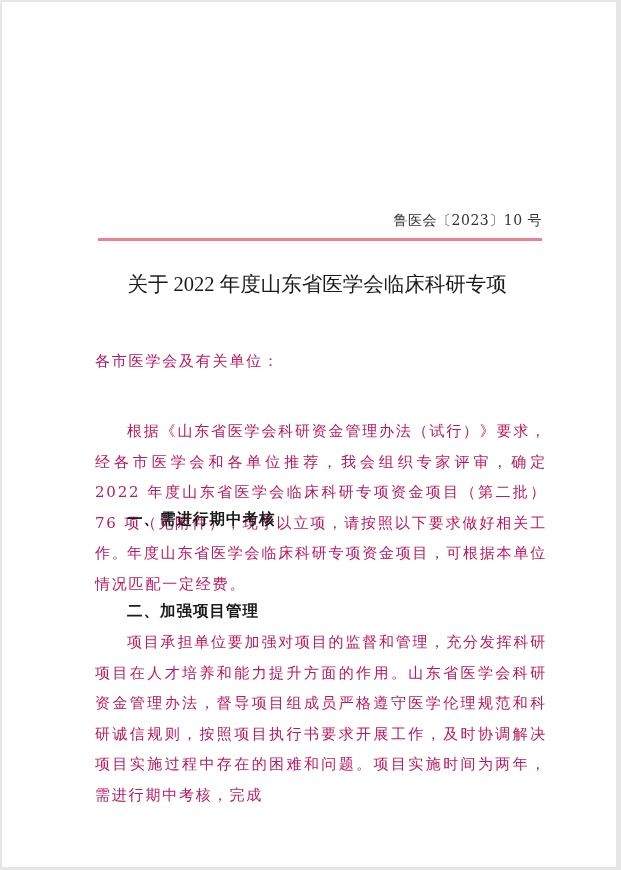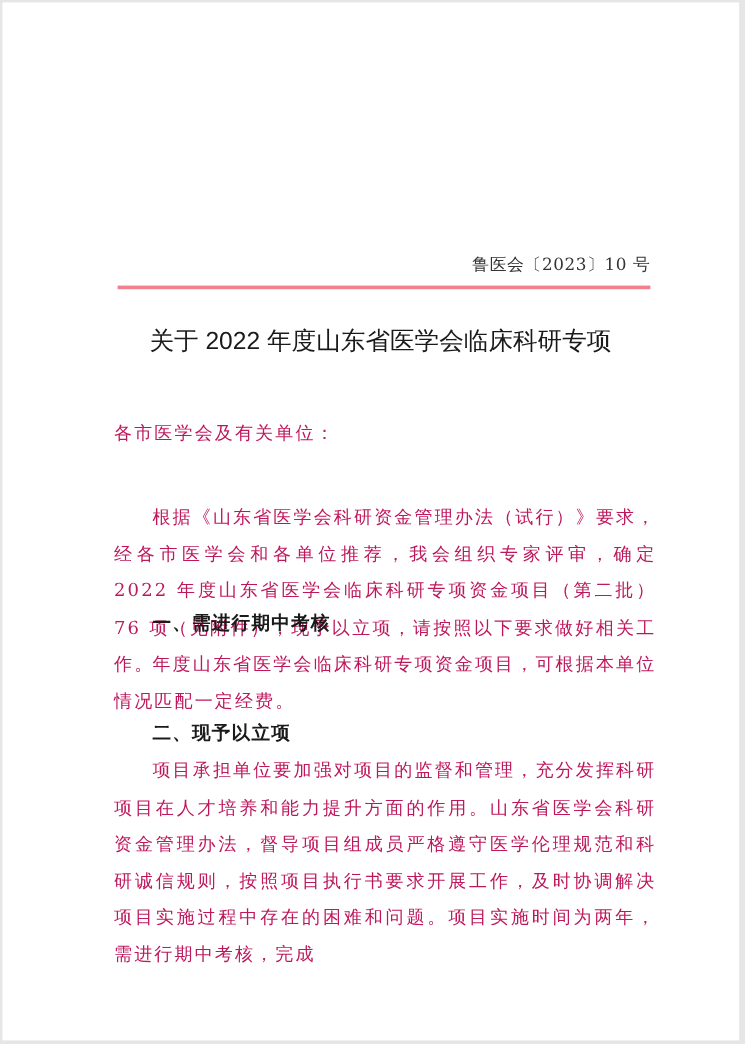--- a/index.html
+++ b/index.html
@@ -43,21 +43,21 @@
     background: #f08090;
   }
   .title {
     position: absolute;
     left: 90px; top: 266px;
     width: 450px;
     text-align: center;
     font-size: 20.5px;
     line-height: 33px;
     color: #1a1a1a;
-    font-family: Liberation Sans, sans-serif;
+    font-family: Liberation Serif, serif;
   }
   .body-text {
     position: absolute;
     left: 93px;
     width: 452px;
     font-size: 15px;
     line-height: 30.5px;
     color: #be185d;
     text-align: justify;
     letter-spacing: 1.8px;
@@ -85,15 +85,15 @@
 <div class="page">
   <div class="doc-number">鲁医会〔2023〕10 号</div>
   <div class="red-rule"></div>
   <div class="title">
     <div>关于 2022 年度山东省医学会临床科研专项</div>
   </div>
   <div class="body-text salutation">各市医学会及有关单位：</div>
   <div class="body-text para1">根据《山东省医学会科研资金管理办法（试行）》要求，经各市医学会和各单位推荐，我会组织专家评审，确定 2022 年度山东省医学会临床科研专项资金项目（第二批）76 项（见附件），现予以立项，请按照以下要求做好相关工作。</div>
   <div class="heading h1">一、需进行期中考核</div>
   <div class="body-text para2">年度山东省医学会临床科研专项资金项目，可根据本单位情况匹配一定经费。</div>
-  <div class="heading h2">二、现予以立项</div>
+  <div class="heading h2">二、加强项目管理</div>
   <div class="body-text para3">项目承担单位要加强对项目的监督和管理，充分发挥科研项目在人才培养和能力提升方面的作用。山东省医学会科研资金管理办法，督导项目组成员严格遵守医学伦理规范和科研诚信规则，按照项目执行书要求开展工作，及时协调解决项目实施过程中存在的困难和问题。项目实施时间为两年，需进行期中考核，完成</div>
 </div>
 
 </body></html>

